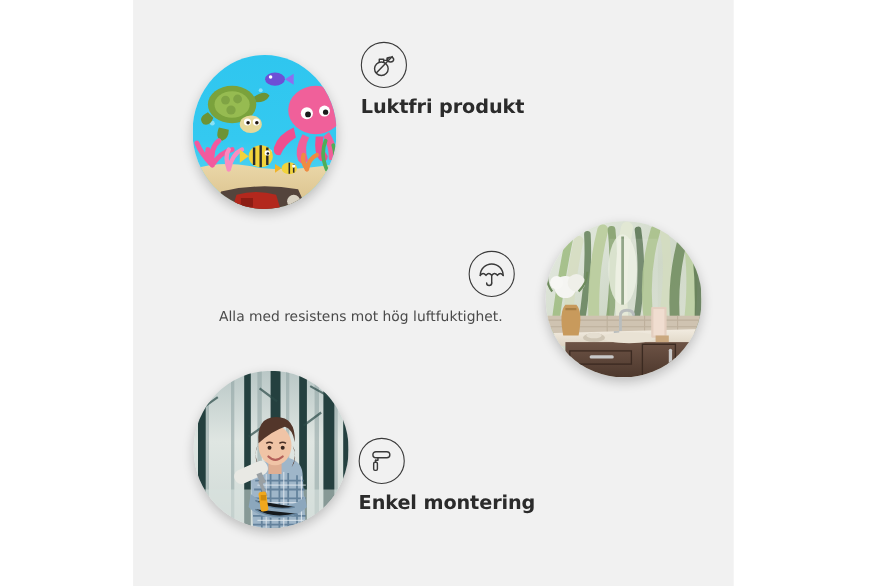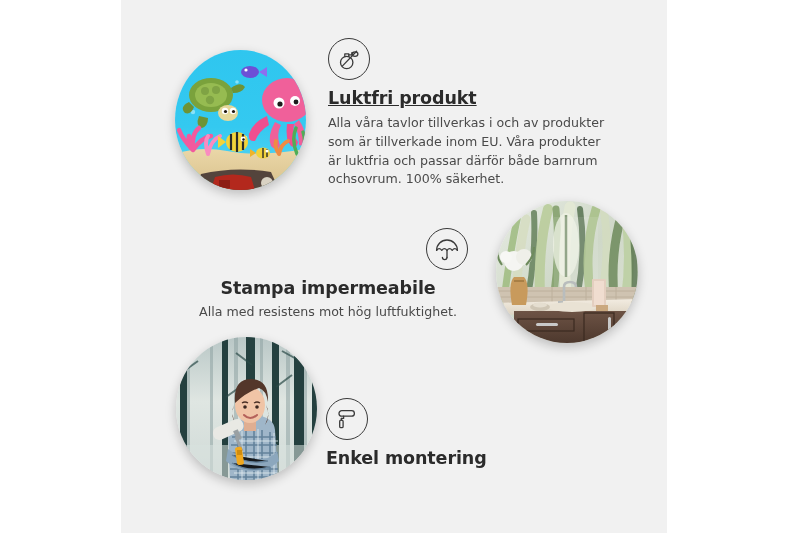--- a/index.html
+++ b/index.html
@@ -58,21 +58,21 @@
   .feature-body {
     font-size: 12.6px;
     color: #4a4a4a;
     line-height: 1.48;
     font-weight: 400;
   }
 
   
   #feature-1 { left: 328px; top: 38px; width: 300px; text-align: left; }
   #feature-1 .feature-icon { margin-bottom: 9px; }
-  #feature-1 .feature-title { margin-bottom: 6px; text-decoration: underline; }
+  #feature-1 .feature-title { margin-bottom: 6px; }
   #feature-1 .feature-body { width: 289px; }
 
   
   #feature-2 { left: 188px; top: 228px; width: 280px; text-align: center; }
   #feature-2 .feature-icon { margin: 0 0 9px auto; }
   #feature-2 .feature-title { margin-bottom: 5px; text-align: center; }
   #feature-2 .feature-body { text-align: center; }
 
   
   #feature-3 { left: 326px; top: 398px; width: 300px; text-align: left; }
@@ -328,37 +328,35 @@
         <path d="M8.8 10.4 V7.9 h4 v2.5"></path>
         <path d="M12.8 8.9 h3.1"></path>
 
         <ellipse cx="19" cy="8.1" rx="2.9" ry="2.2"></ellipse>
         <path d="M15.9 8.9 v-2.2 h1.5"></path>
 
         <path d="M6.3 20.1 L20.6 5.3"></path>
       </svg>
     </div>
     <div class="feature-title">Luktfri produkt</div>
-    <div class="feature-body">Alla våra tavlor tillverkas i och av produkter som är tillverkade inom EU. Våra produkter är luktfria och passar därför både barnrum ochsovrum. 100% säkerhet.</div>
   </div>
 
   <div class="feature" id="feature-2">
     <div class="feature-icon">
       <svg width="26" height="26" viewBox="0 0 26 26" fill="none" stroke="#3a3a3a" stroke-width="1.3" stroke-linecap="round" stroke-linejoin="round">
 
         <path d="M2.6 14.4 a10.4 10.4 0 0 1 20.8 0"></path>
 
         <path d="M2.6 14.4 q2.6 -3.4 5.2 0 q2.6 -3.4 5.2 0 q2.6 -3.4 5.2 0 q2.6 -3.4 5.2 0"></path>
 
         <path d="M13 14.4 V21.3"></path>
 
         <path d="M13 21.3 a2.3 2.3 0 0 1 -4.6 0"></path>
       </svg>
     </div>
-    <div class="feature-title">Stampa impermeabile</div>
     <div class="feature-body">Alla med resistens mot hög luftfuktighet.</div>
   </div>
 
   <div class="feature" id="feature-3">
     <div class="feature-icon">
       <svg width="26" height="26" viewBox="0 0 26 26" fill="none" stroke="#3a3a3a" stroke-width="1.3" stroke-linecap="round" stroke-linejoin="round">
 
         <rect x="5" y="4.6" width="15.4" height="5.6" rx="2.8"></rect>
 
         <path d="M9.6 10.2 V12.4 h-2.2"></path>

